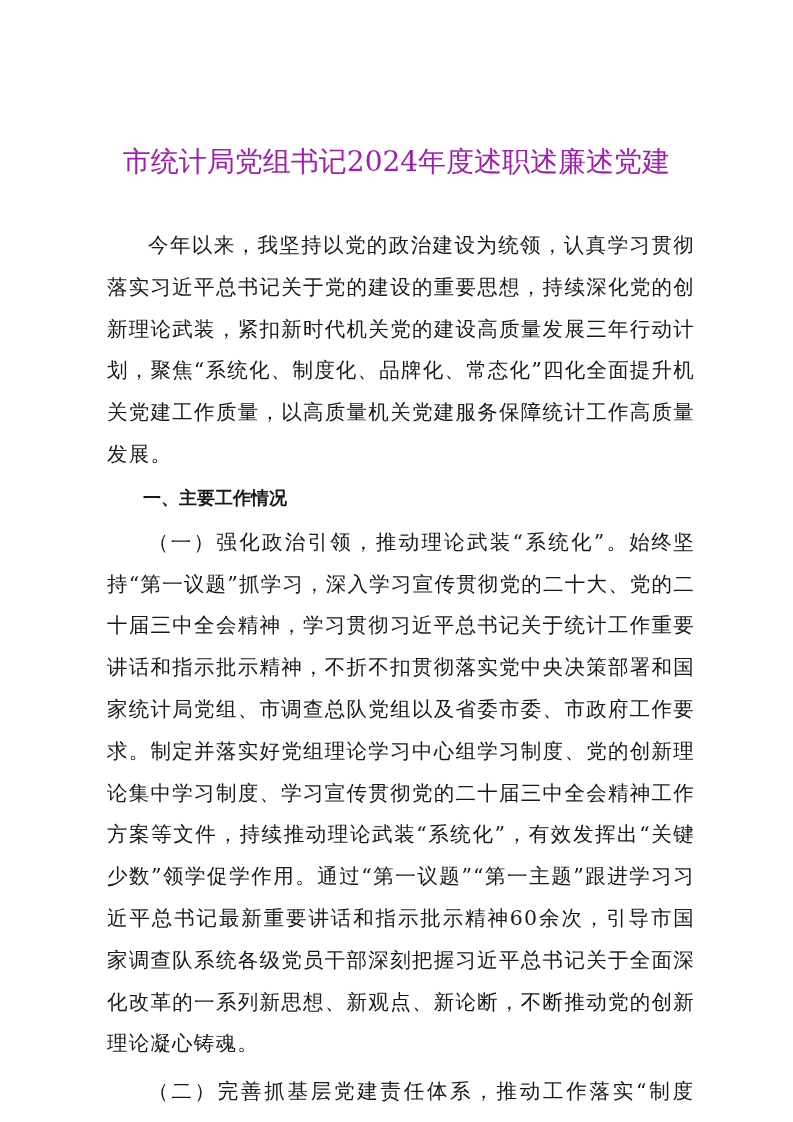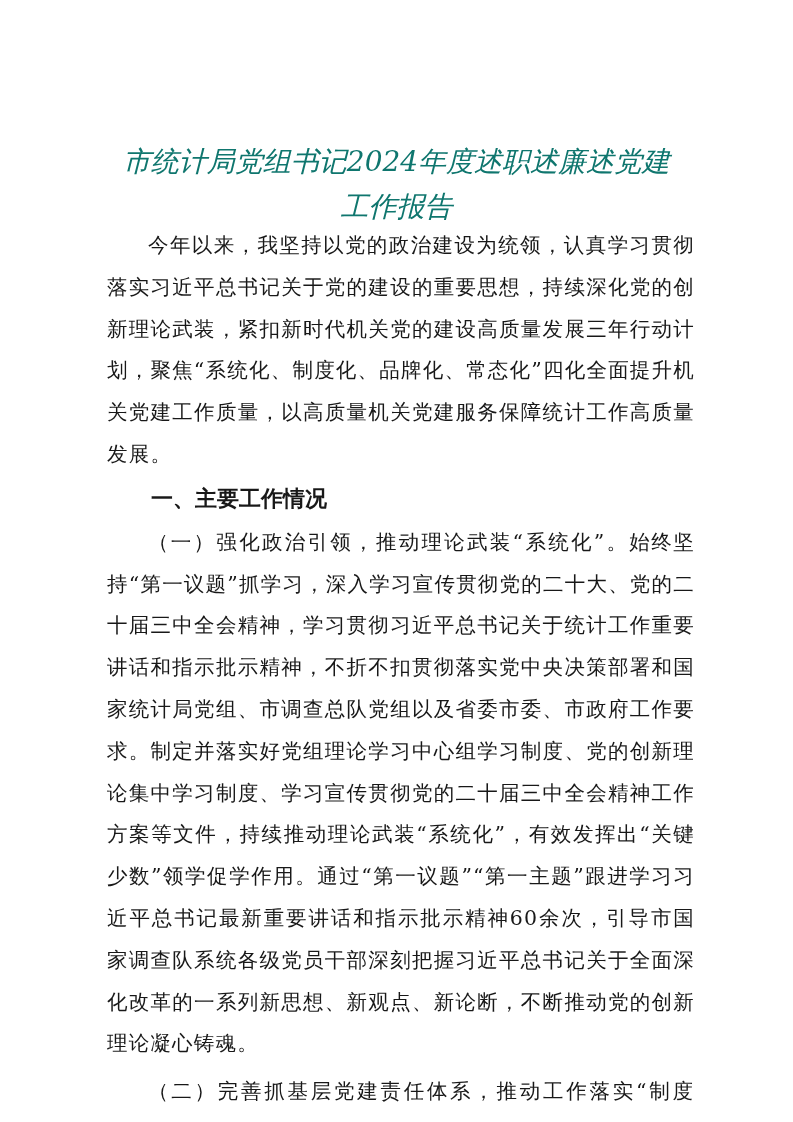--- a/index.html
+++ b/index.html
@@ -24,22 +24,21 @@
   .title {
     position: absolute;
     left: 100px;
     width: 593px;
     text-align: center;
     font-family: "DejaVu Serif", "Liberation Serif", serif;
     font-size: 28px;
     line-height: 45px;
     top: 139px;
     letter-spacing: 0px;
-    color: #0f766e;
-    font-style: italic;
+    color: #a21caf;
   }
   .content {
     position: absolute;
     left: 107px;
     top: 225px;
     width: 588px;
     font-family: "DejaVu Serif", "Liberation Serif", serif;
     font-size: 20.5px;
     line-height: 41.8px;
     color: #181818;
@@ -47,40 +46,39 @@
   }
   .para {
     margin: 0;
     text-indent: 2em;
     text-align: justify;
     letter-spacing: 1.2px;
   }
   .heading1 {
     margin: 0;
     text-indent: 2em;
-    font-family: Liberation Sans, sans-serif;
+    font-family: Liberation Mono, monospace;
     font-weight: bold;
-    font-size: 22px;
+    font-size: 18px;
     line-height: 46px;
   }
   .sub-heading {
     font-weight: normal;
     letter-spacing: 2px;
   }
   .spacer {
     height: 6px;
   }
 </style>
 </head>
 <body>
 
 <div class="page">
   <div class="title">
     <div>市统计局党组书记2024年度述职述廉述党建</div>
-    <div>工作报告</div>
   </div>
 
   <div class="content">
     <p class="para">今年以来，我坚持以党的政治建设为统领，认真学习贯彻落实习近平总书记关于党的建设的重要思想，持续深化党的创新理论武装，紧扣新时代机关党的建设高质量发展三年行动计划，聚焦“系统化、制度化、品牌化、常态化”四化全面提升机关党建工作质量，以高质量机关党建服务保障统计工作高质量发展。</p>
     <p class="heading1">一、主要工作情况</p>
     <p class="para"><span class="sub-heading">（一）强化政治引领，推动理论武装“系统化”。</span><span>始终坚持“第一议题”抓学习，深入学习宣传贯彻党的二十大、党的二十届三中全会精神，学习贯彻习近平总书记关于统计工作重要讲话和指示批示精神，不折不扣贯彻落实党中央决策部署和国家统计局党组、市调查总队党组以及省委市委、市政府工作要求。制定并落实好党组理论学习中心组学习制度、党的创新理论集中学习制度、学习宣传贯彻党的二十届三中全会精神工作方案等文件，持续推动理论武装“系统化”，有效发挥出“关键少数”领学促学作用。通过“第一议题”“第一主题”跟进学习习近平总书记最新重要讲话和指示批示精神60余次，引导市国家调查队系统各级党员干部深刻把握习近平总书记关于全面深化改革的一系列新思想、新观点、新论断，不断推动党的创新理论凝心铸魂。</span></p>
     <div class="spacer"></div>
     <p class="para"><span class="sub-heading">（二）完善抓基层党建责任体系，推动工作落实“制度化”。</span></p>
   </div>
 </div>

